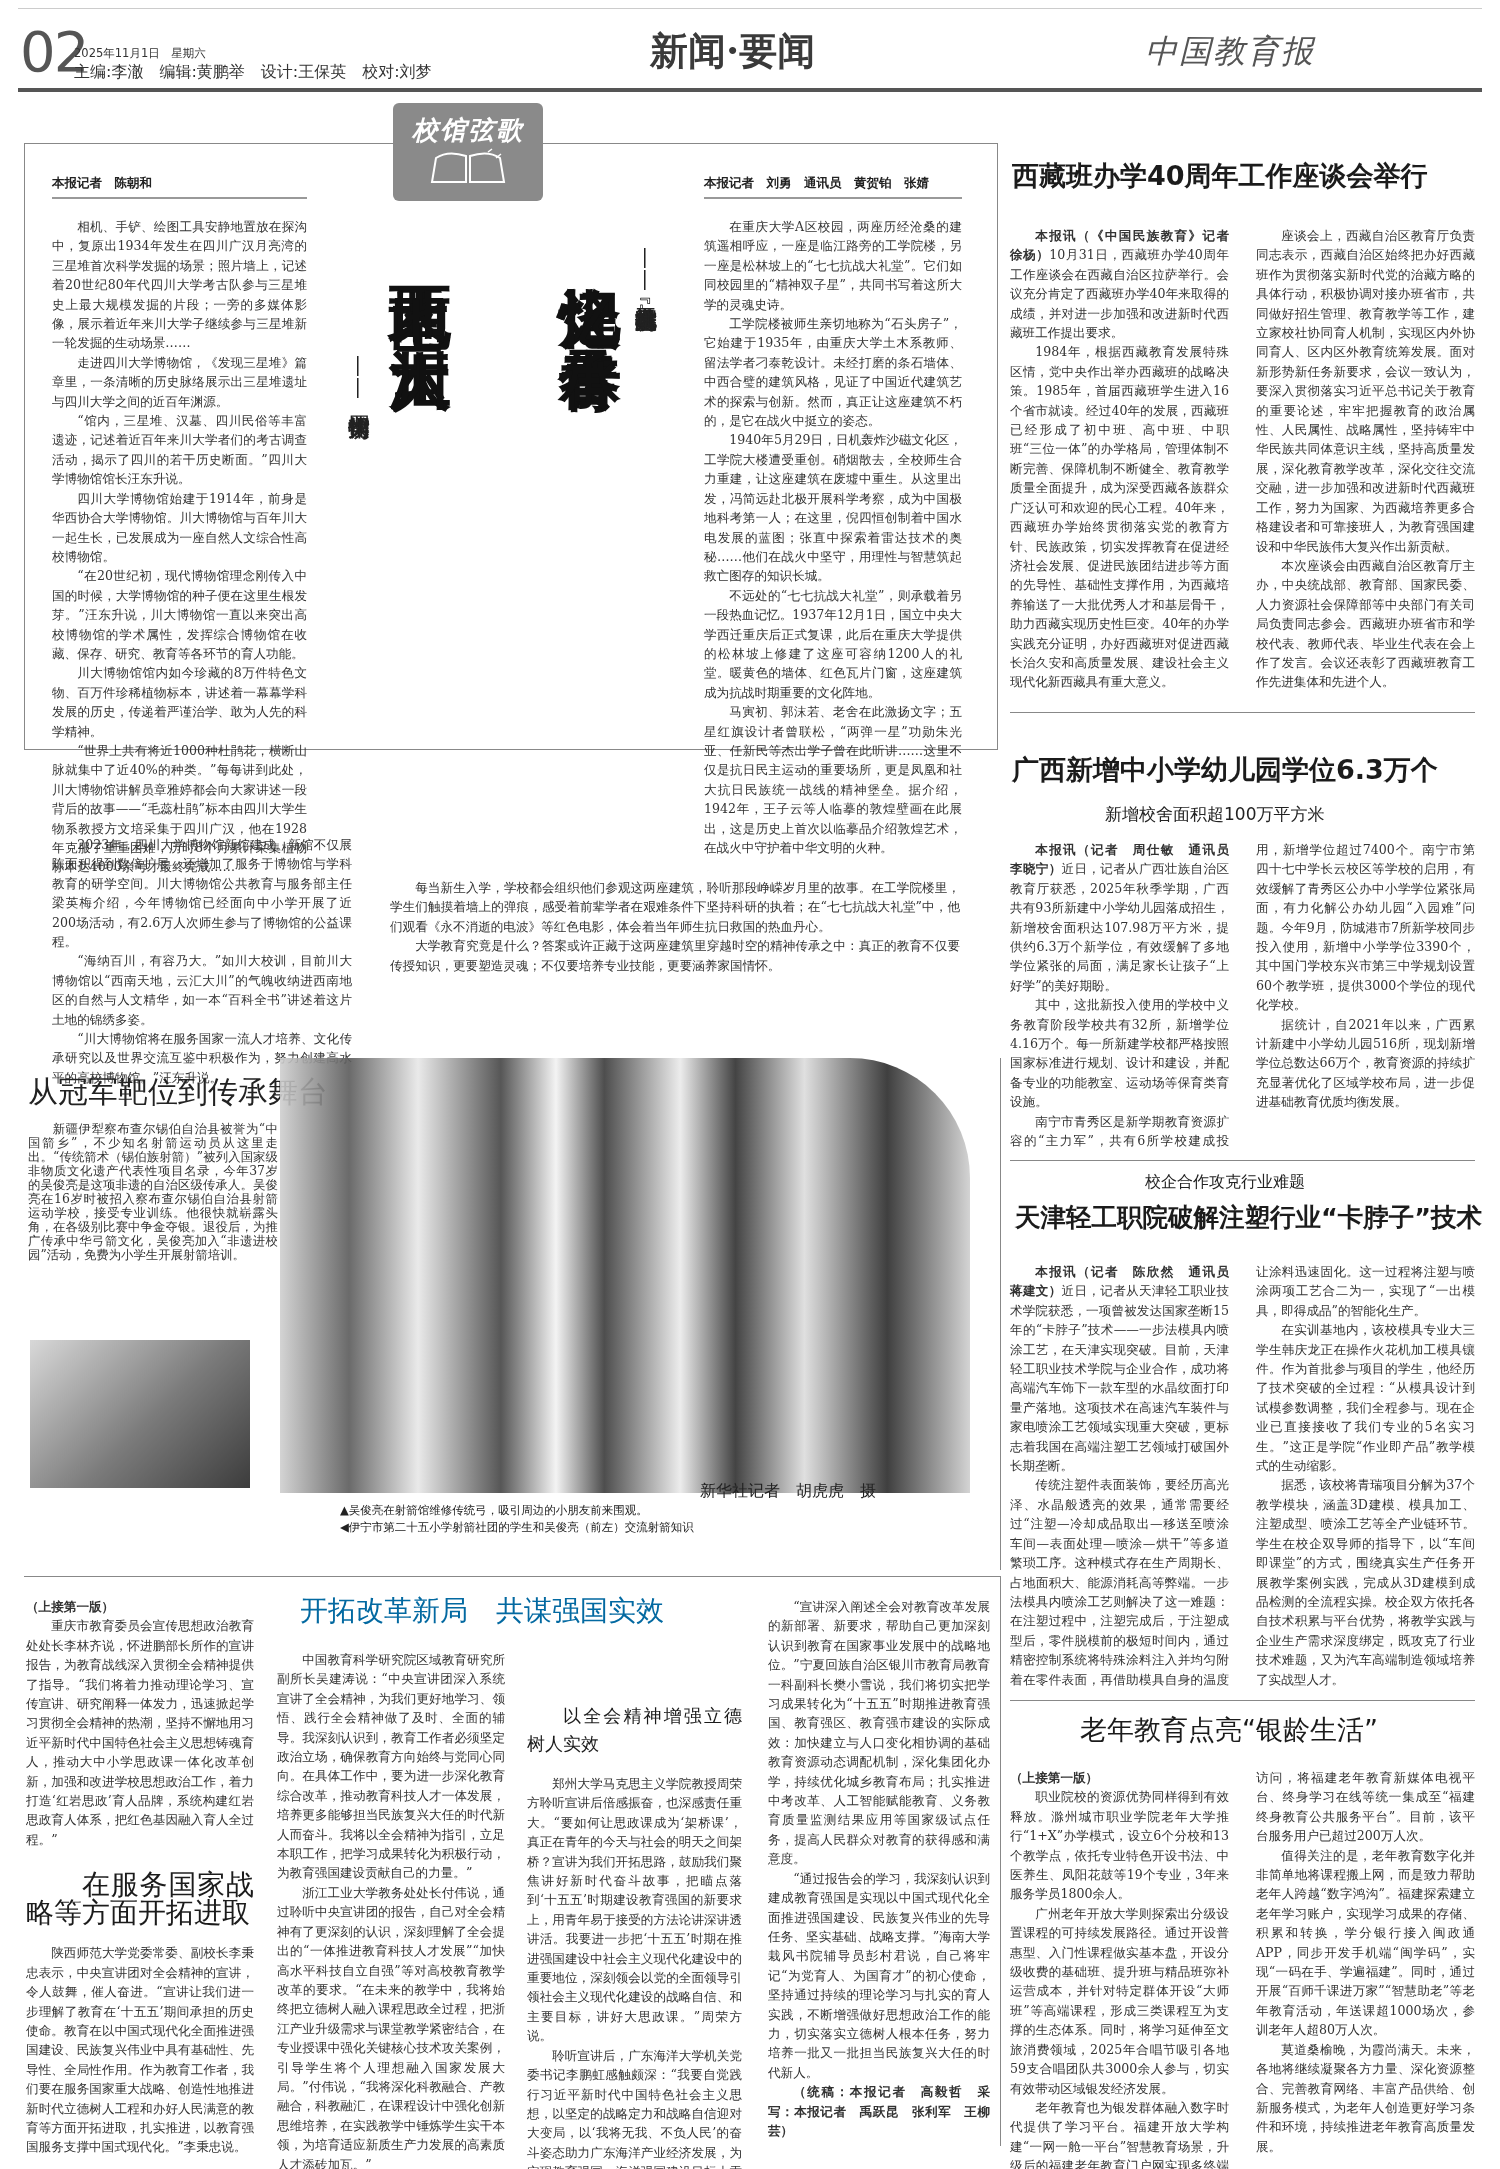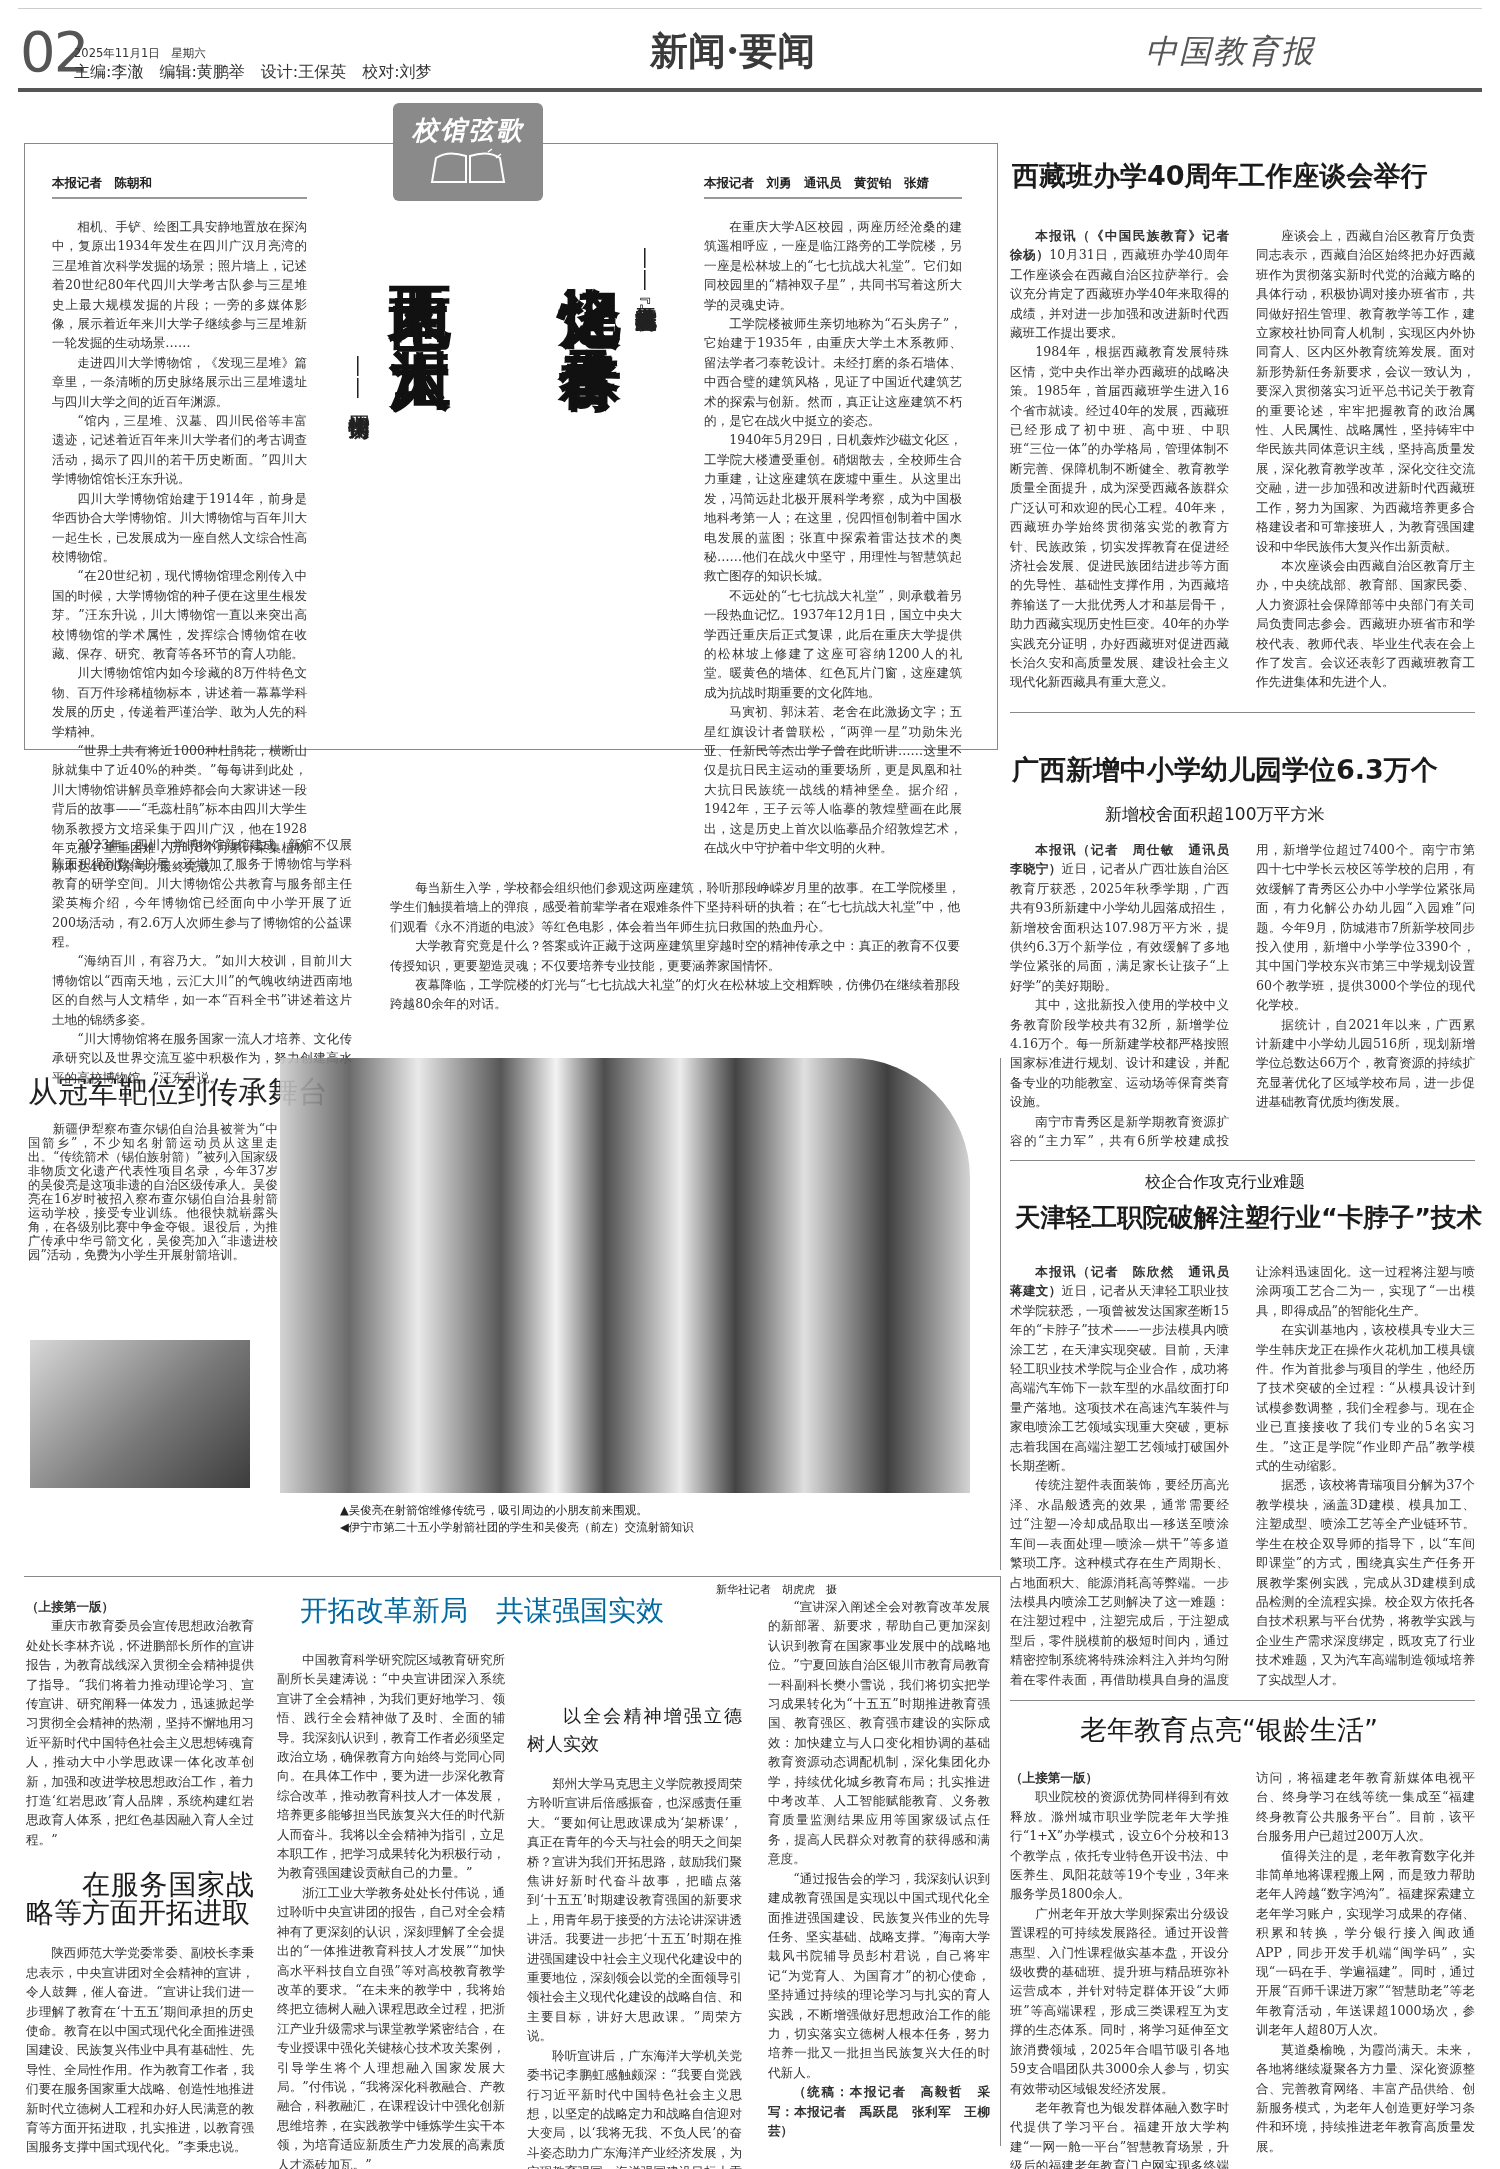--- a/index.html
+++ b/index.html
@@ -69,31 +69,30 @@
     <p>在重庆大学A区校园，两座历经沧桑的建筑遥相呼应，一座是临江路旁的工学院楼，另一座是松林坡上的“七七抗战大礼堂”。它们如同校园里的“精神双子星”，共同书写着这所大学的灵魂史诗。</p>
     <p>工学院楼被师生亲切地称为“石头房子”，它始建于1935年，由重庆大学土木系教师、留法学者刁泰乾设计。未经打磨的条石墙体、中西合璧的建筑风格，见证了中国近代建筑艺术的探索与创新。然而，真正让这座建筑不朽的，是它在战火中挺立的姿态。</p>
     <p>1940年5月29日，日机轰炸沙磁文化区，工学院大楼遭受重创。硝烟散去，全校师生合力重建，让这座建筑在废墟中重生。从这里出发，冯简远赴北极开展科学考察，成为中国极地科考第一人；在这里，倪四恒创制着中国水电发展的蓝图；张直中探索着雷达技术的奥秘……他们在战火中坚守，用理性与智慧筑起救亡图存的知识长城。</p>
     <p>不远处的“七七抗战大礼堂”，则承载着另一段热血记忆。1937年12月1日，国立中央大学西迁重庆后正式复课，此后在重庆大学提供的松林坡上修建了这座可容纳1200人的礼堂。暖黄色的墙体、红色瓦片门窗，这座建筑成为抗战时期重要的文化阵地。</p>
     <p>马寅初、郭沫若、老舍在此激扬文字；五星红旗设计者曾联松，“两弹一星”功勋朱光亚、任新民等杰出学子曾在此听讲……这里不仅是抗日民主运动的重要场所，更是凤凰和社大抗日民族统一战线的精神堡垒。据介绍，1942年，王子云等人临摹的敦煌壁画在此展出，这是历史上首次以临摹品介绍敦煌艺术，在战火中守护着中华文明的火种。</p>
   </div>
 </div>
 <div class="abs body-text" style="left:390px;top:878px;width:570px;">
   <p>每当新生入学，学校都会组织他们参观这两座建筑，聆听那段峥嵘岁月里的故事。在工学院楼里，学生们触摸着墙上的弹痕，感受着前辈学者在艰难条件下坚持科研的执着；在“七七抗战大礼堂”中，他们观看《永不消逝的电波》等红色电影，体会着当年师生抗日救国的热血丹心。</p>
   <p>大学教育究竟是什么？答案或许正藏于这两座建筑里穿越时空的精神传承之中：真正的教育不仅要传授知识，更要塑造灵魂；不仅要培养专业技能，更要涵养家国情怀。</p>
-  <p>夜幕降临，工学院楼的灯光与“七七抗战大礼堂”的灯火在松林坡上交相辉映，仿佛仍在继续着那段跨越80余年的对话。</p>
 </div>
 
 <div class="abs headline" style="left:28px;top:1072px;font-size:30px;font-weight:normal;color:#222;">从冠军靶位到传承舞台</div>
 <div class="abs body-text" style="left:28px;top:1122px;width:250px;text-indent:2em;font-size:12.4px;line-height:14px;">新疆伊犁察布查尔锡伯自治县被誉为“中国箭乡”，不少知名射箭运动员从这里走出。“传统箭术（锡伯族射箭）”被列入国家级非物质文化遗产代表性项目名录，今年37岁的吴俊亮是这项非遗的自治区级传承人。吴俊亮在16岁时被招入察布查尔锡伯自治县射箭运动学校，接受专业训练。他很快就崭露头角，在各级别比赛中争金夺银。退役后，为推广传承中华弓箭文化，吴俊亮加入“非遗进校园”活动，免费为小学生开展射箭培训。</div>
 <div class="abs" style="left:30px;top:1340px;width:220px;height:148px;background:linear-gradient(135deg,#d8d8d8,#7a7a7a 55%,#3c3c3c);"></div>
 <div class="abs" style="left:280px;top:1058px;width:690px;height:435px;background:
   linear-gradient(90deg,#cfcfcf 0%,#5a5a5a 10%,#e7e7e7 20%,#444 32%,#f2f2f2 40%,#3a3a3a 47%,#eaeaea 58%,#2f2f2f 66%,#dcdcdc 76%,#2a2a2a 88%,#cfcfcf 100%);border-top-right-radius:120px;opacity:0.9;"></div>
 <div class="abs" style="left:340px;top:1503px;font-size:11.5px;color:#222;">▲吴俊亮在射箭馆维修传统弓，吸引周边的小朋友前来围观。</div>
 <div class="abs" style="left:340px;top:1520px;font-size:11.5px;color:#222;">◀伊宁市第二十五小学射箭社团的学生和吴俊亮（前左）交流射箭知识</div>
-<div class="abs sans" style="left:700px;top:1582px;font-size:11px;color:#222;margin-left:16px;">新华社记者　胡虎虎　摄</div>
+<div class="abs sans" style="left:700px;top:1481px;font-size:16px;color:#222;">新华社记者　胡虎虎　摄</div>
 
 <div class="vrule" style="left:1000px;top:1058px;height:512px;"></div>
 
 <div class="hr" style="left:24px;top:1576px;width:976px;height:1px;"></div>
 <div class="abs headline" style="left:300px;top:1592px;font-size:28px;font-weight:normal;color:#0369a1;">开拓改革新局　共谋强国实效</div>
 
 <div class="abs body-text" style="left:26px;top:1597px;width:228px;">
   <div style="text-indent:0;font-weight:bold;">（上接第一版）</div>
   <p>重庆市教育委员会宣传思想政治教育处处长李林齐说，怀进鹏部长所作的宣讲报告，为教育战线深入贯彻全会精神提供了指导。“我们将着力推动理论学习、宣传宣讲、研究阐释一体发力，迅速掀起学习贯彻全会精神的热潮，坚持不懈地用习近平新时代中国特色社会主义思想铸魂育人，推动大中小学思政课一体化改革创新，加强和改进学校思想政治工作，着力打造‘红岩思政’育人品牌，系统构建红岩思政育人体系，把红色基因融入育人全过程。”</p>
   <div class="sub-head" style="margin:22px 0 16px;text-indent:2em;font-weight:normal;">在服务国家战略等方面开拓进取</div>

